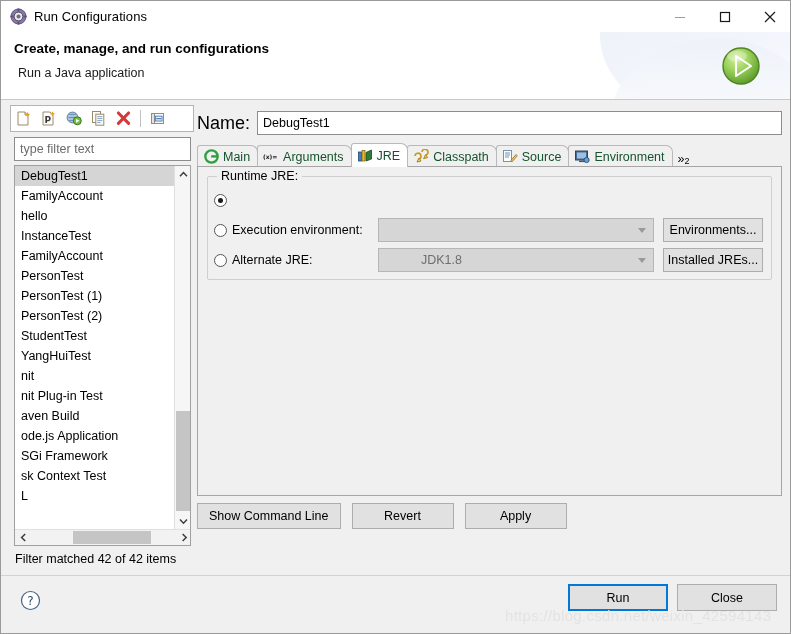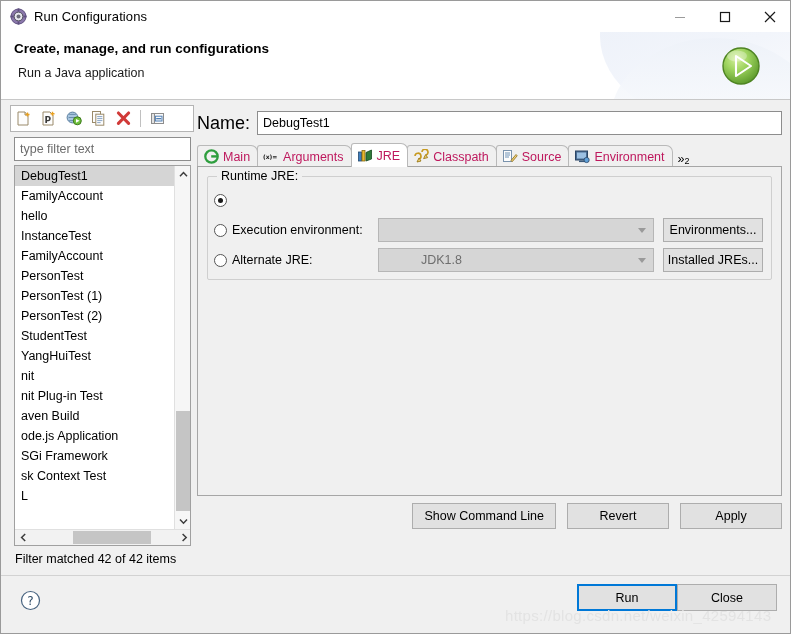--- a/index.html
+++ b/index.html
@@ -215,21 +215,21 @@
     height: 22px;
     display: flex; align-items: center;
     padding: 0 7px 0 5px;
     font-size: 12.5px;
     border: 1px solid #b9b9b9;
     border-bottom: none;
     border-radius: 3px 7px 0 0;
     background: #f0f0f0;
     margin-right: -1px;
     white-space: nowrap;
-    color: #be185d;
+    color: #14532d;
     text-align: center;
   }
   .tab.active {
     background: #ffffff;
     height: 24px;
     border-color: #b9b9b9;
     z-index: 3;
     position: relative;
   }
   .tab-ico {
@@ -313,41 +313,41 @@
     display: flex; align-items: center; justify-content: center;
     font-size: 12.5px;
     padding: 0 12px;
     white-space: nowrap;
     color: #000;
   }
 
   .act-row {
     position: absolute; left: 0; top: 398px;
     width: 585px; height: 26px;
-    display: flex; justify-content: flex-end; gap: 11px;
+    display: flex; gap: 11px;
   }
   .act-row .btn { height: 26px; padding: 0 11px; }
   .btn.w-show { min-width: 134px; }
   .btn.w-rev { min-width: 102px; }
   .btn.w-apl  { min-width: 102px; }
 
   
   .footer {
     position: absolute; left: 0; top: 574px;
     width: 789px; height: 58px;
     background: #f0f0f0;
     border-top: 1px solid #d2d2d2;
   }
   .help-btn {
     position: absolute; left: 19px; top: 14px;
     width: 21px; height: 21px;
   }
   .footer-btns {
     position: absolute; right: 13px; top: 8px;
-    display: flex; 
+    display: flex; gap: 9px;
   }
   .fbtn {
     width: 100px; height: 27px;
     border: 1px solid #adadad;
     background: #e1e1e1;
     display: flex; align-items: center; justify-content: center;
     font-size: 12.5px;
     color: #000;
   }
   .fbtn.default {

